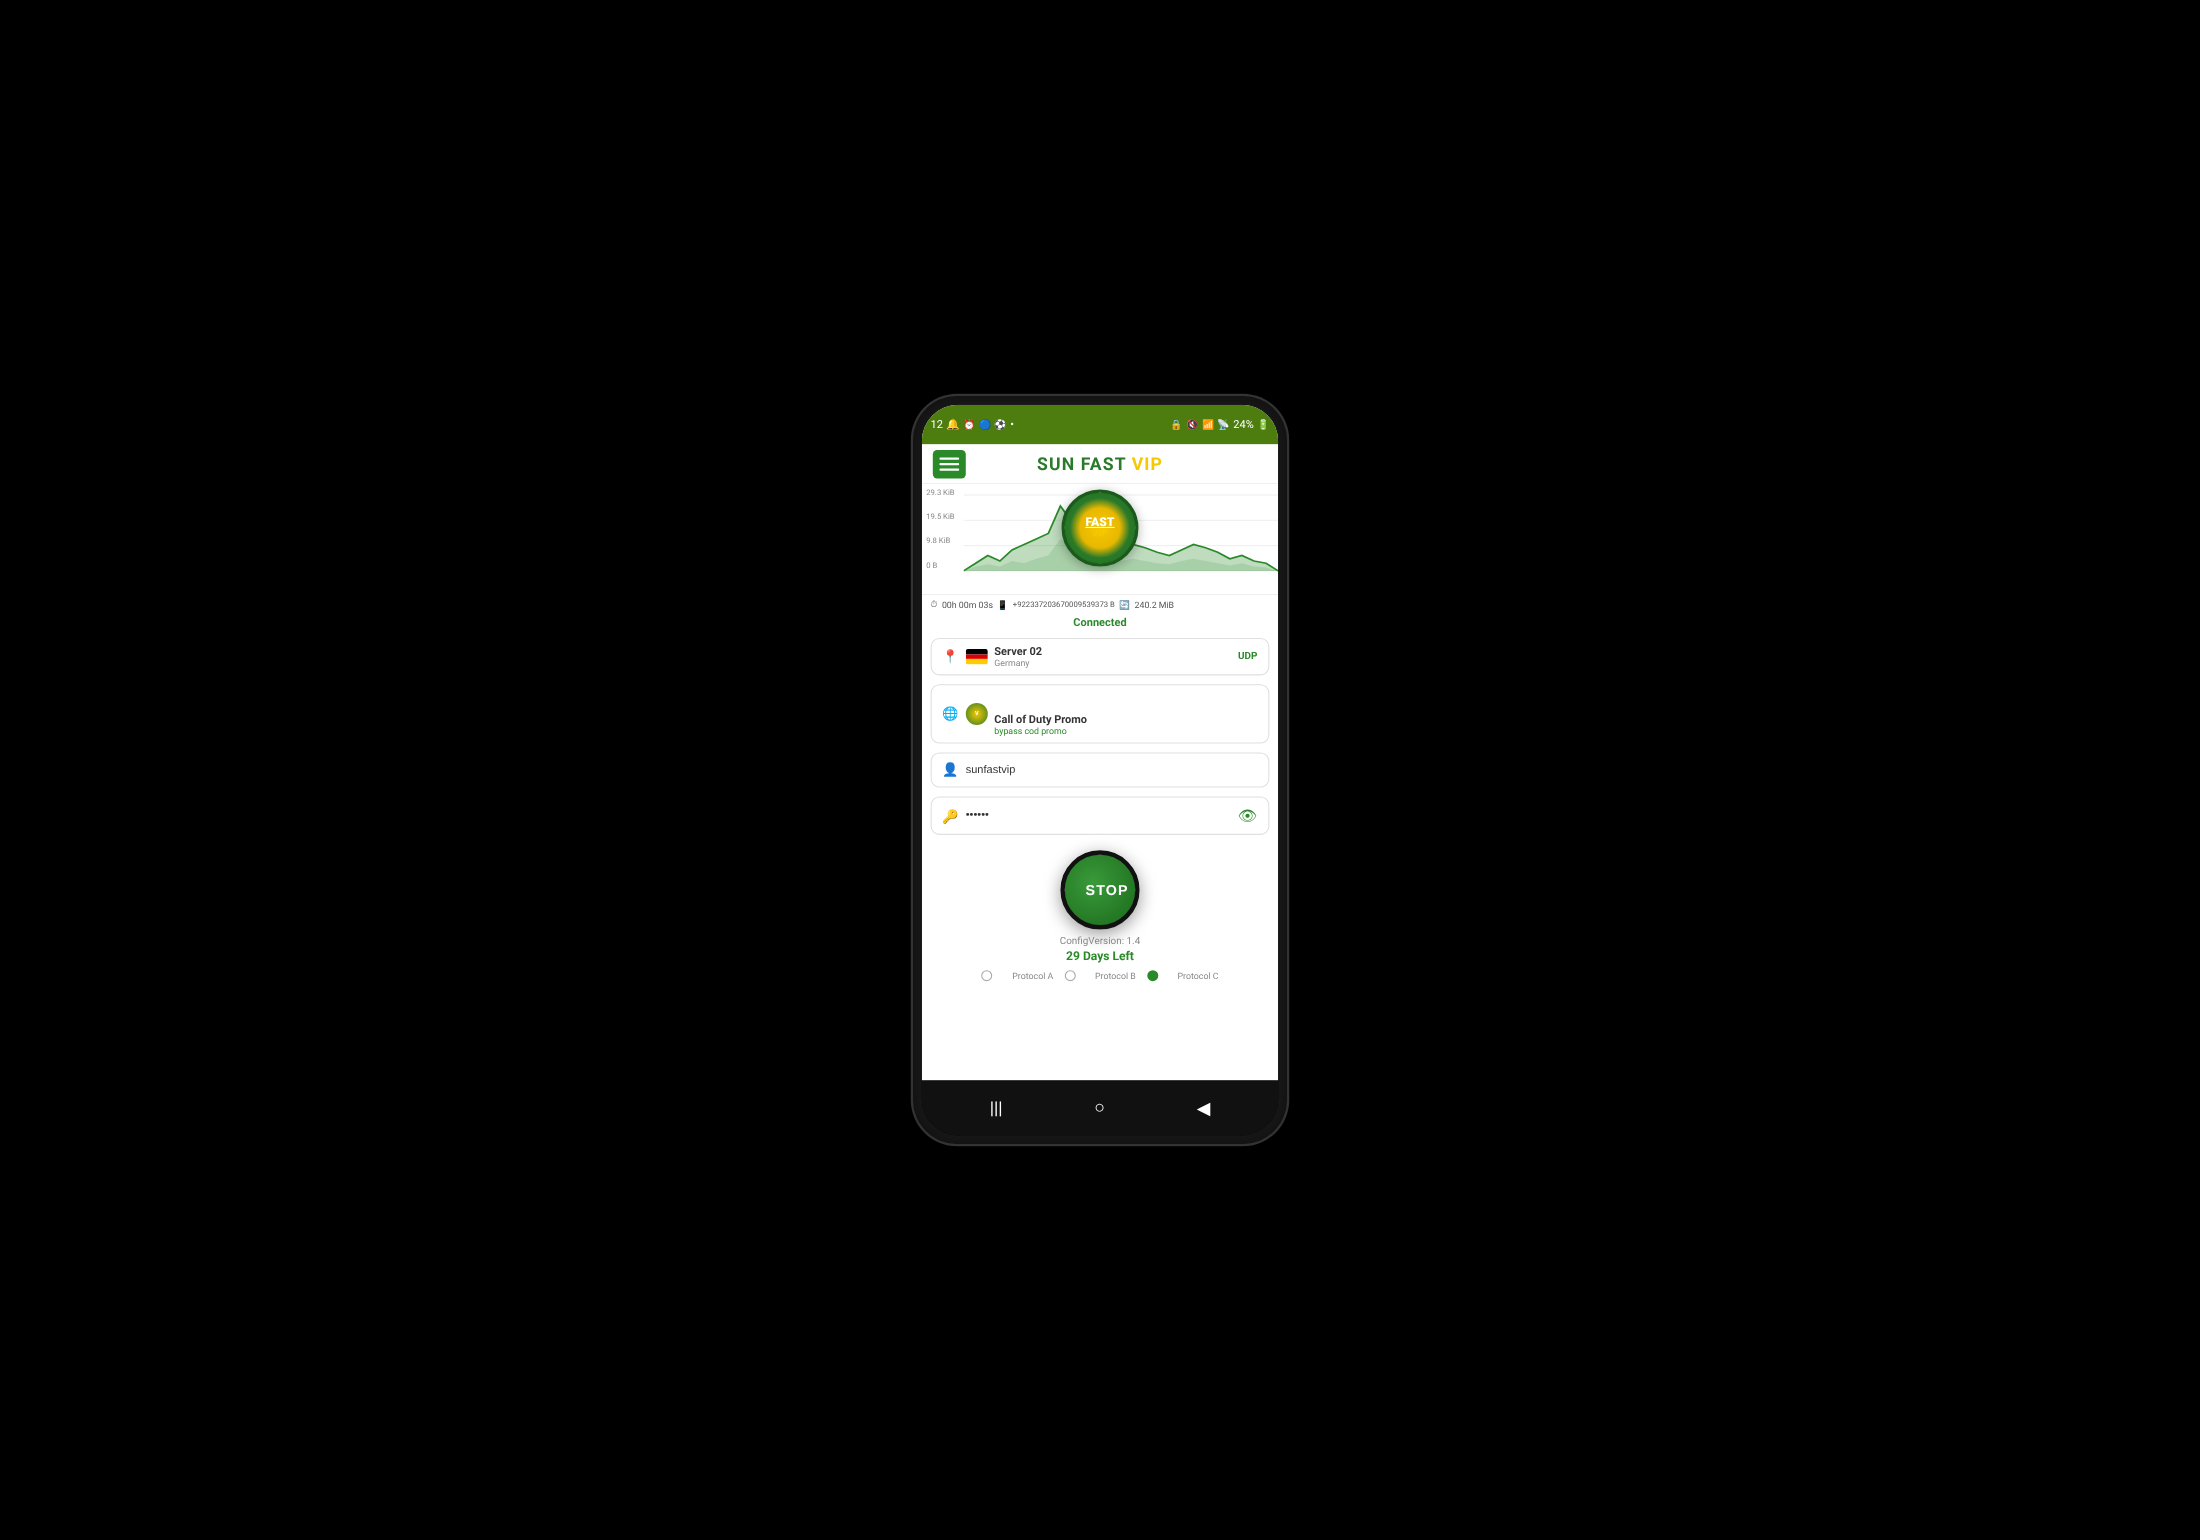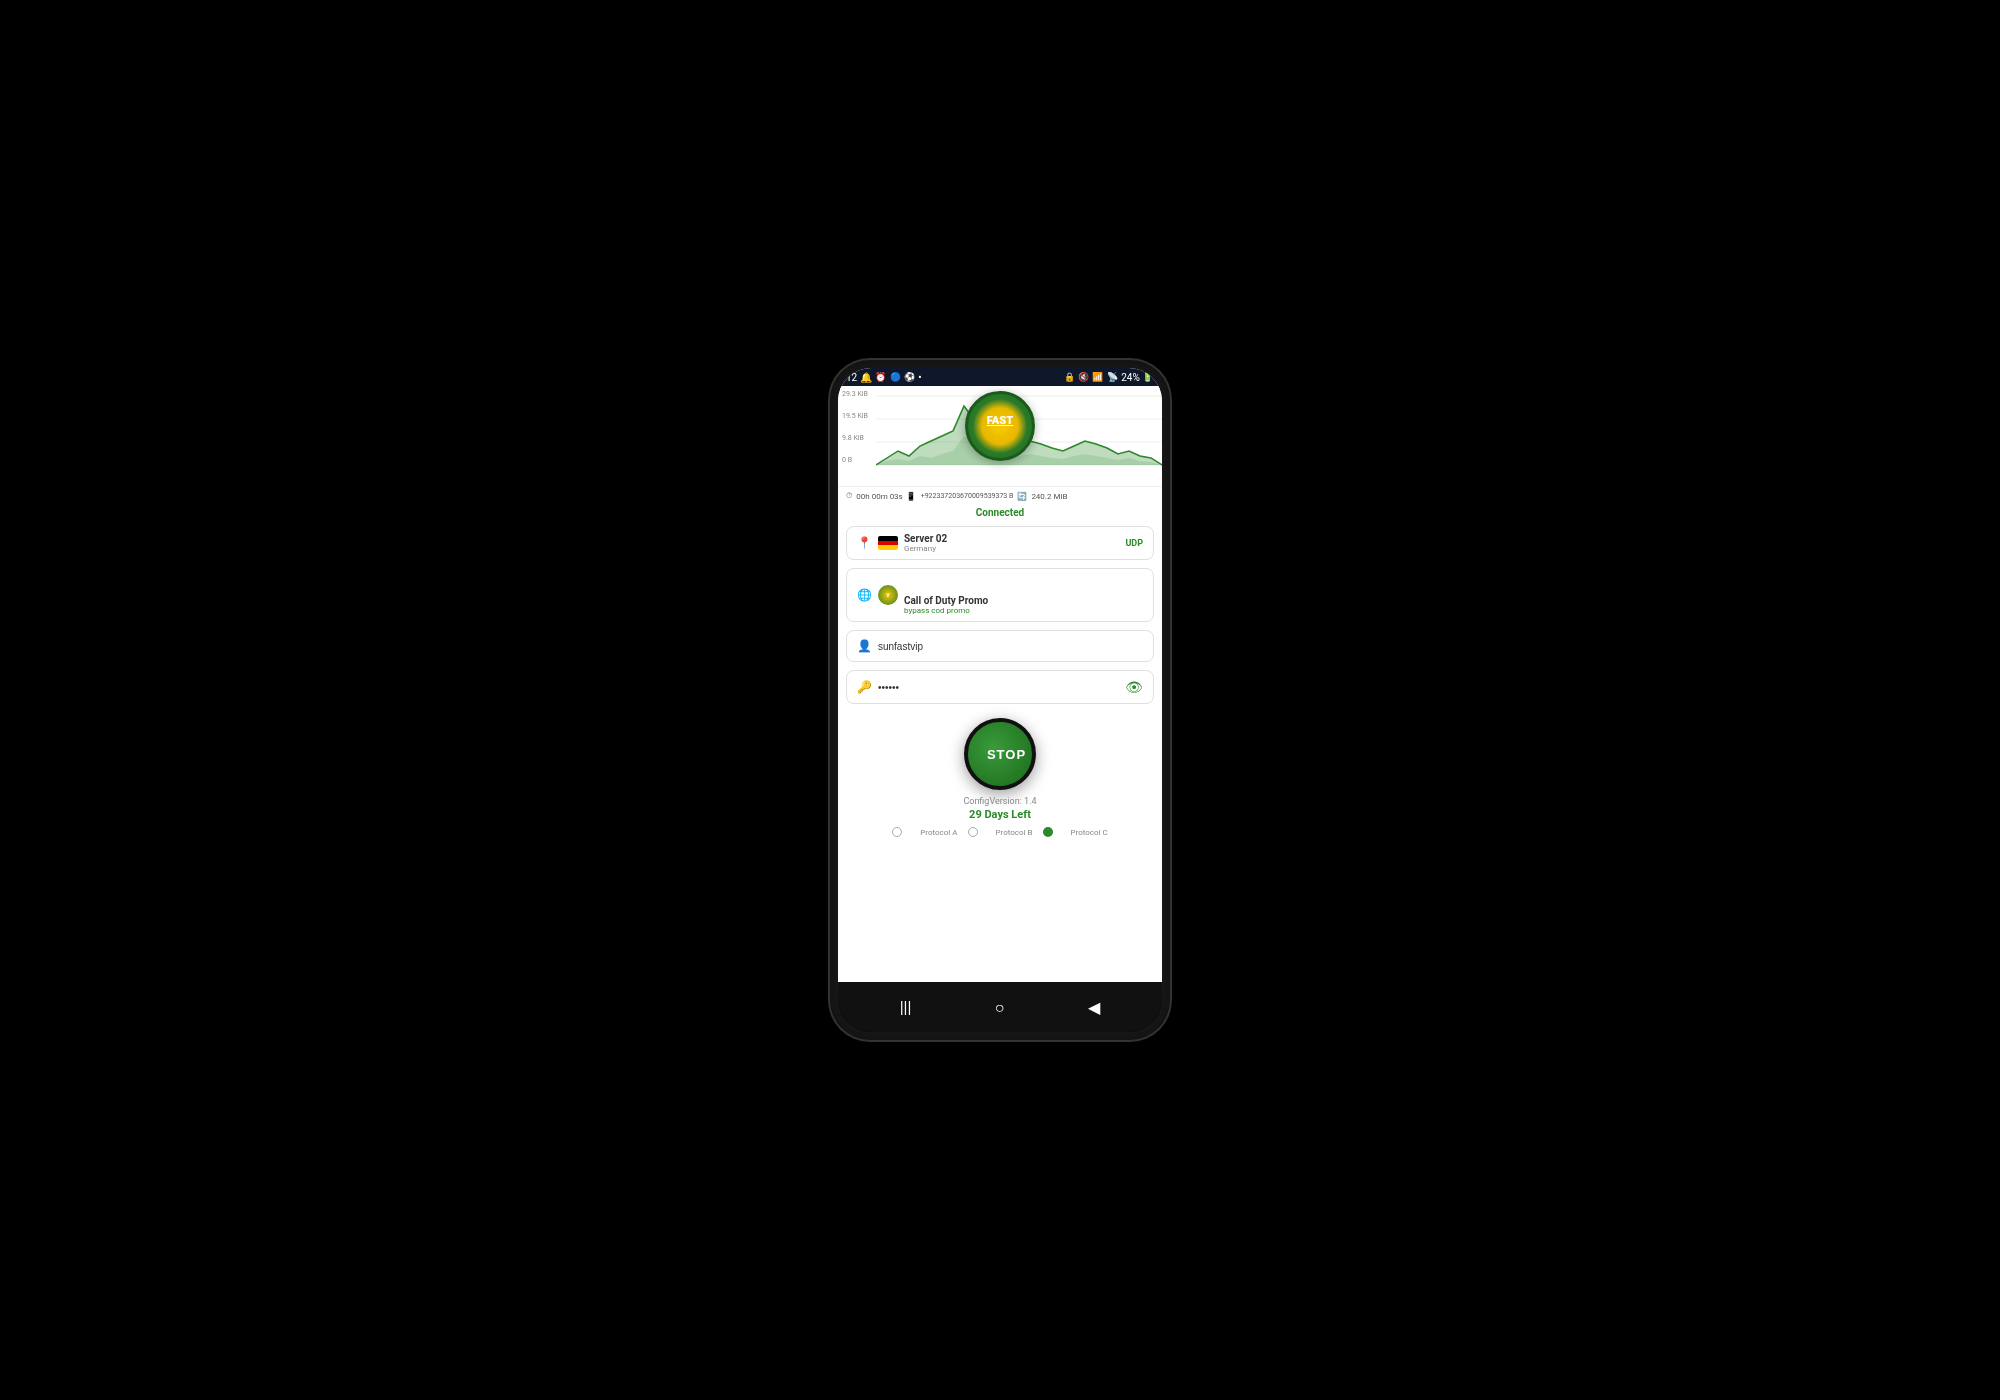--- a/index.html
+++ b/index.html
@@ -38,22 +38,22 @@
       height: calc(100% - 50px);
       background: #fff;
       overflow: hidden;
       position: relative;
       display: flex;
       flex-direction: column;
     }
 
     
     .status-bar {
-      background: #0f172a;
-      height: 18px;
+      background: #4d7c0f;
+      height: 36px;
       display: flex;
       align-items: center;
       justify-content: space-between;
       padding: 0 8px;
       flex-shrink: 0;
     }
 
     .status-left {
       display: flex;
       align-items: center;
@@ -467,20 +467,30 @@
         <div class="status-right">
           <span style="font-size:9px;">🔒</span>
           <span style="font-size:9px;">🔇</span>
           <span style="font-size:9px;">📶</span>
           <span style="font-size:9px;">📡</span>
           <span>24%</span>
           <span style="font-size:9px;">🔋</span>
         </div>
       </div>
 
+      <div class="app-header">
+        <button class="hamburger-btn">
+          <div class="hamburger-line"></div>
+          <div class="hamburger-line"></div>
+          <div class="hamburger-line"></div>
+        </button>
+        <div class="app-title">
+          <span class="title-sun">SUN FAST</span><span class="title-vip"> VIP</span>
+        </div>
+      </div>
 
       <div class="chart-area">
         <div class="chart-labels">
           <div class="chart-label">29.3 KiB</div>
           <div class="chart-label">19.5 KiB</div>
           <div class="chart-label">9.8 KiB</div>
           <div class="chart-label">0 B</div>
         </div>
         <div class="chart-svg-container">
           <svg width="100%" height="100%" viewBox="0 0 260 100" preserveAspectRatio="none">

